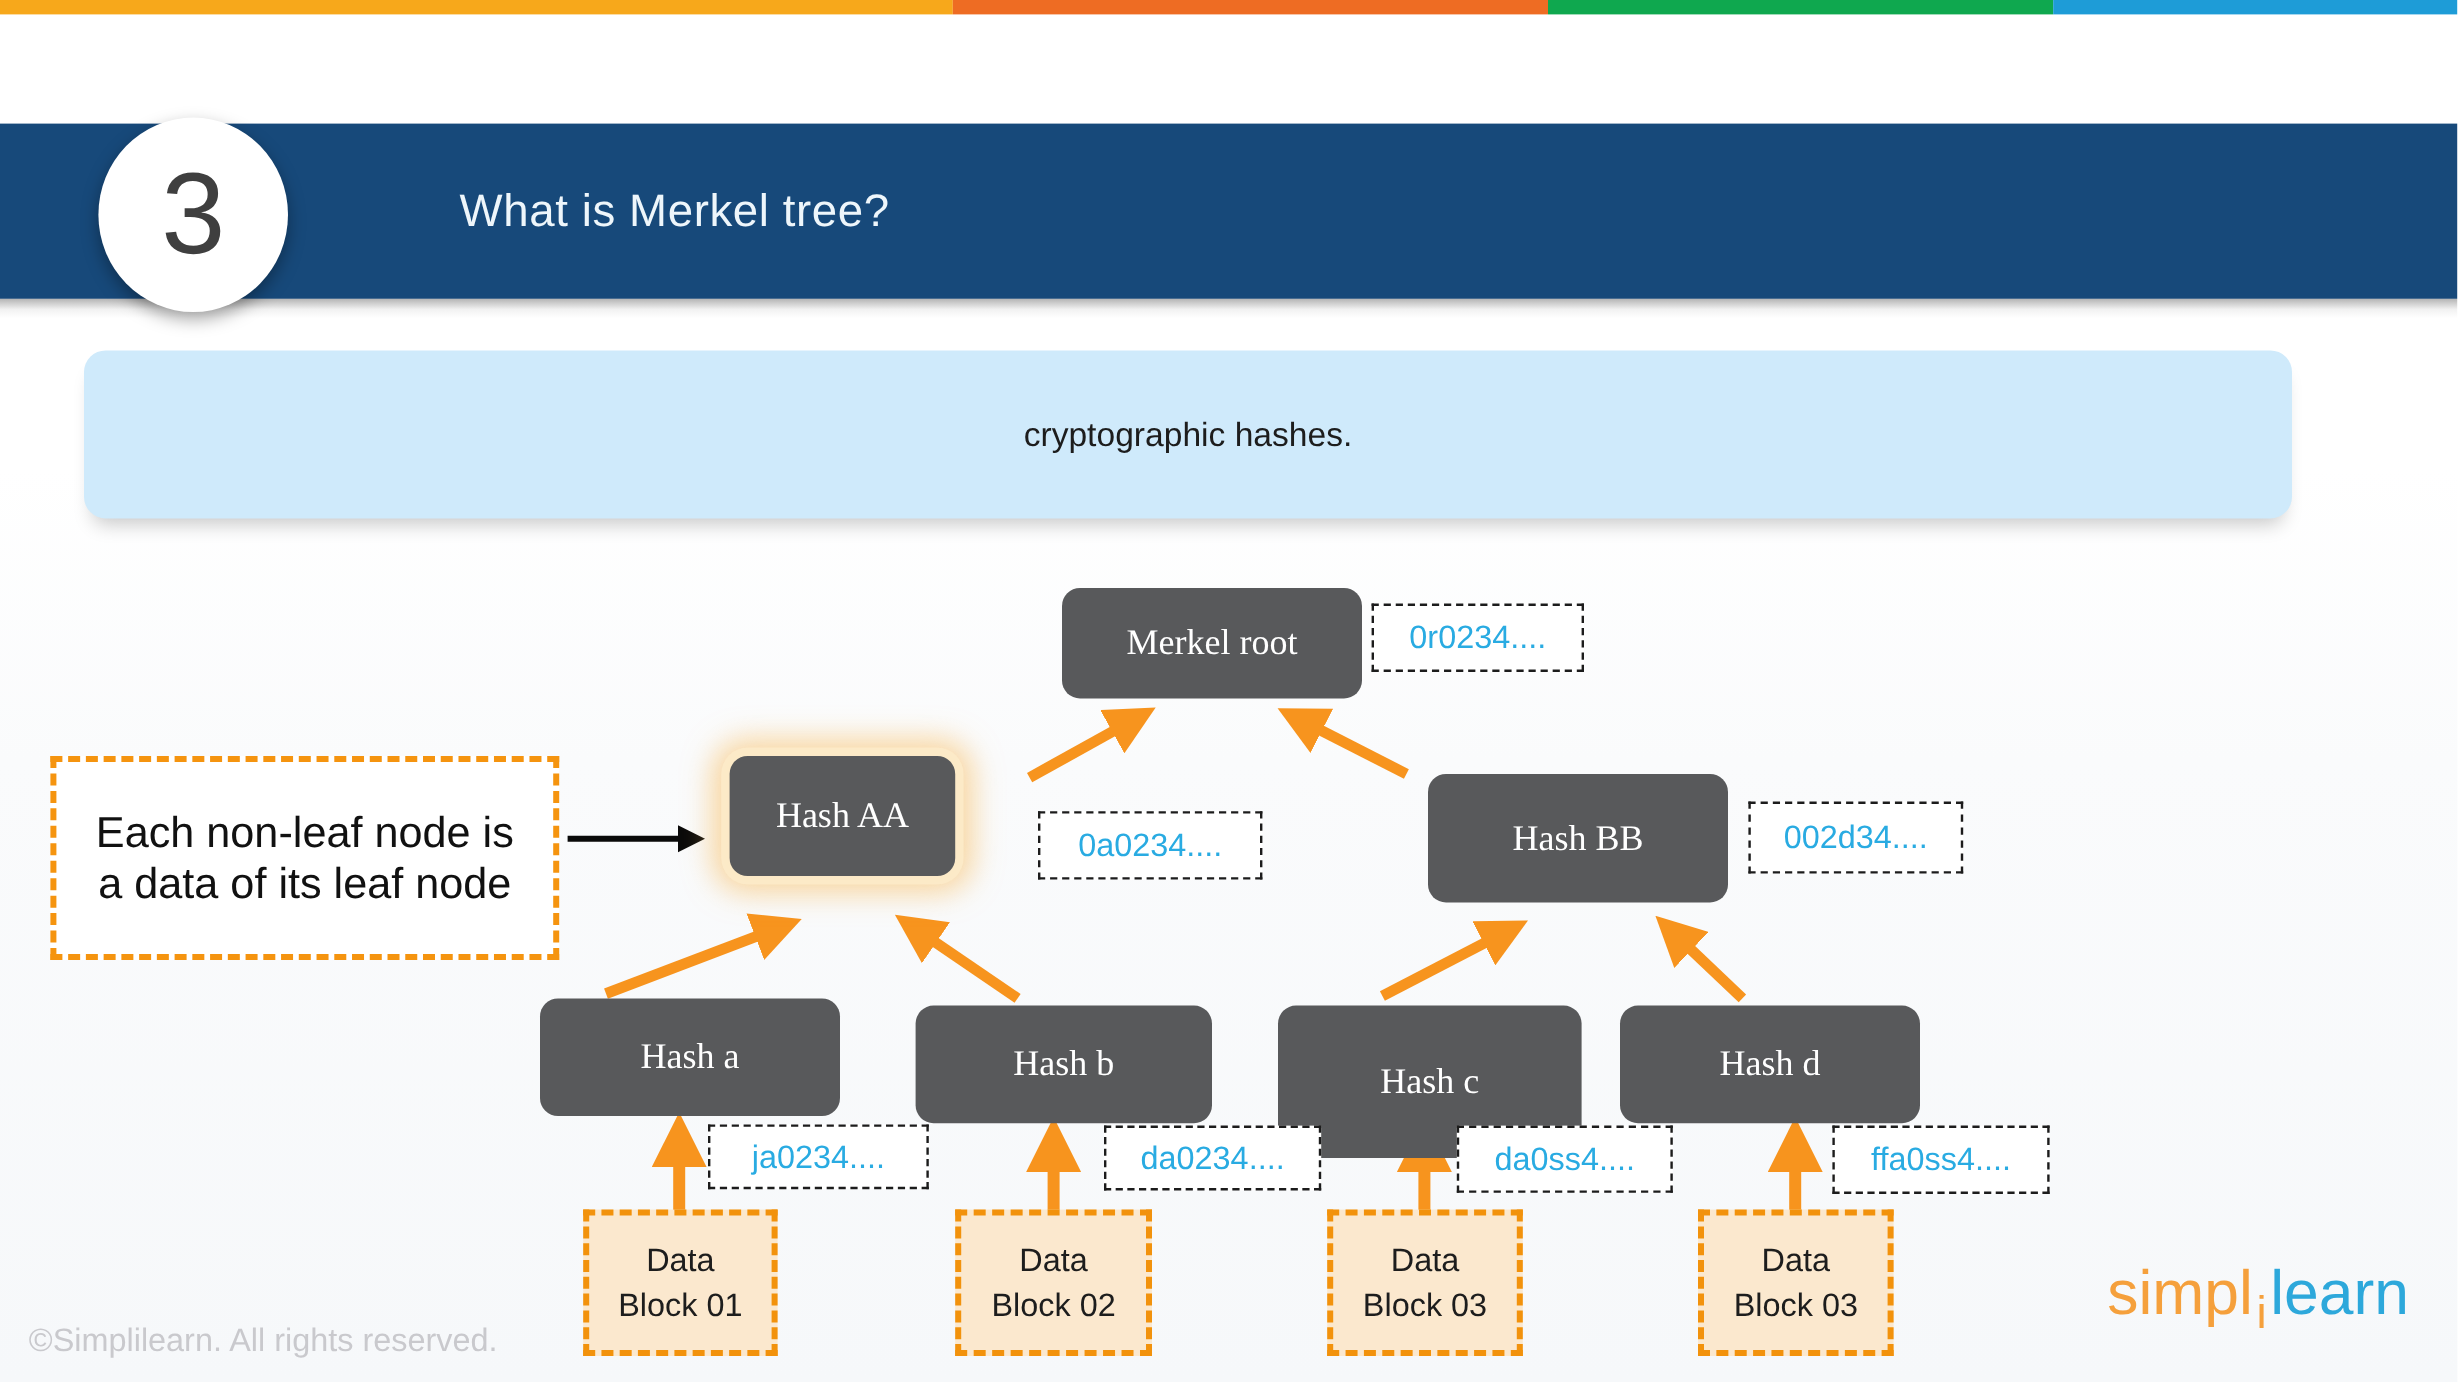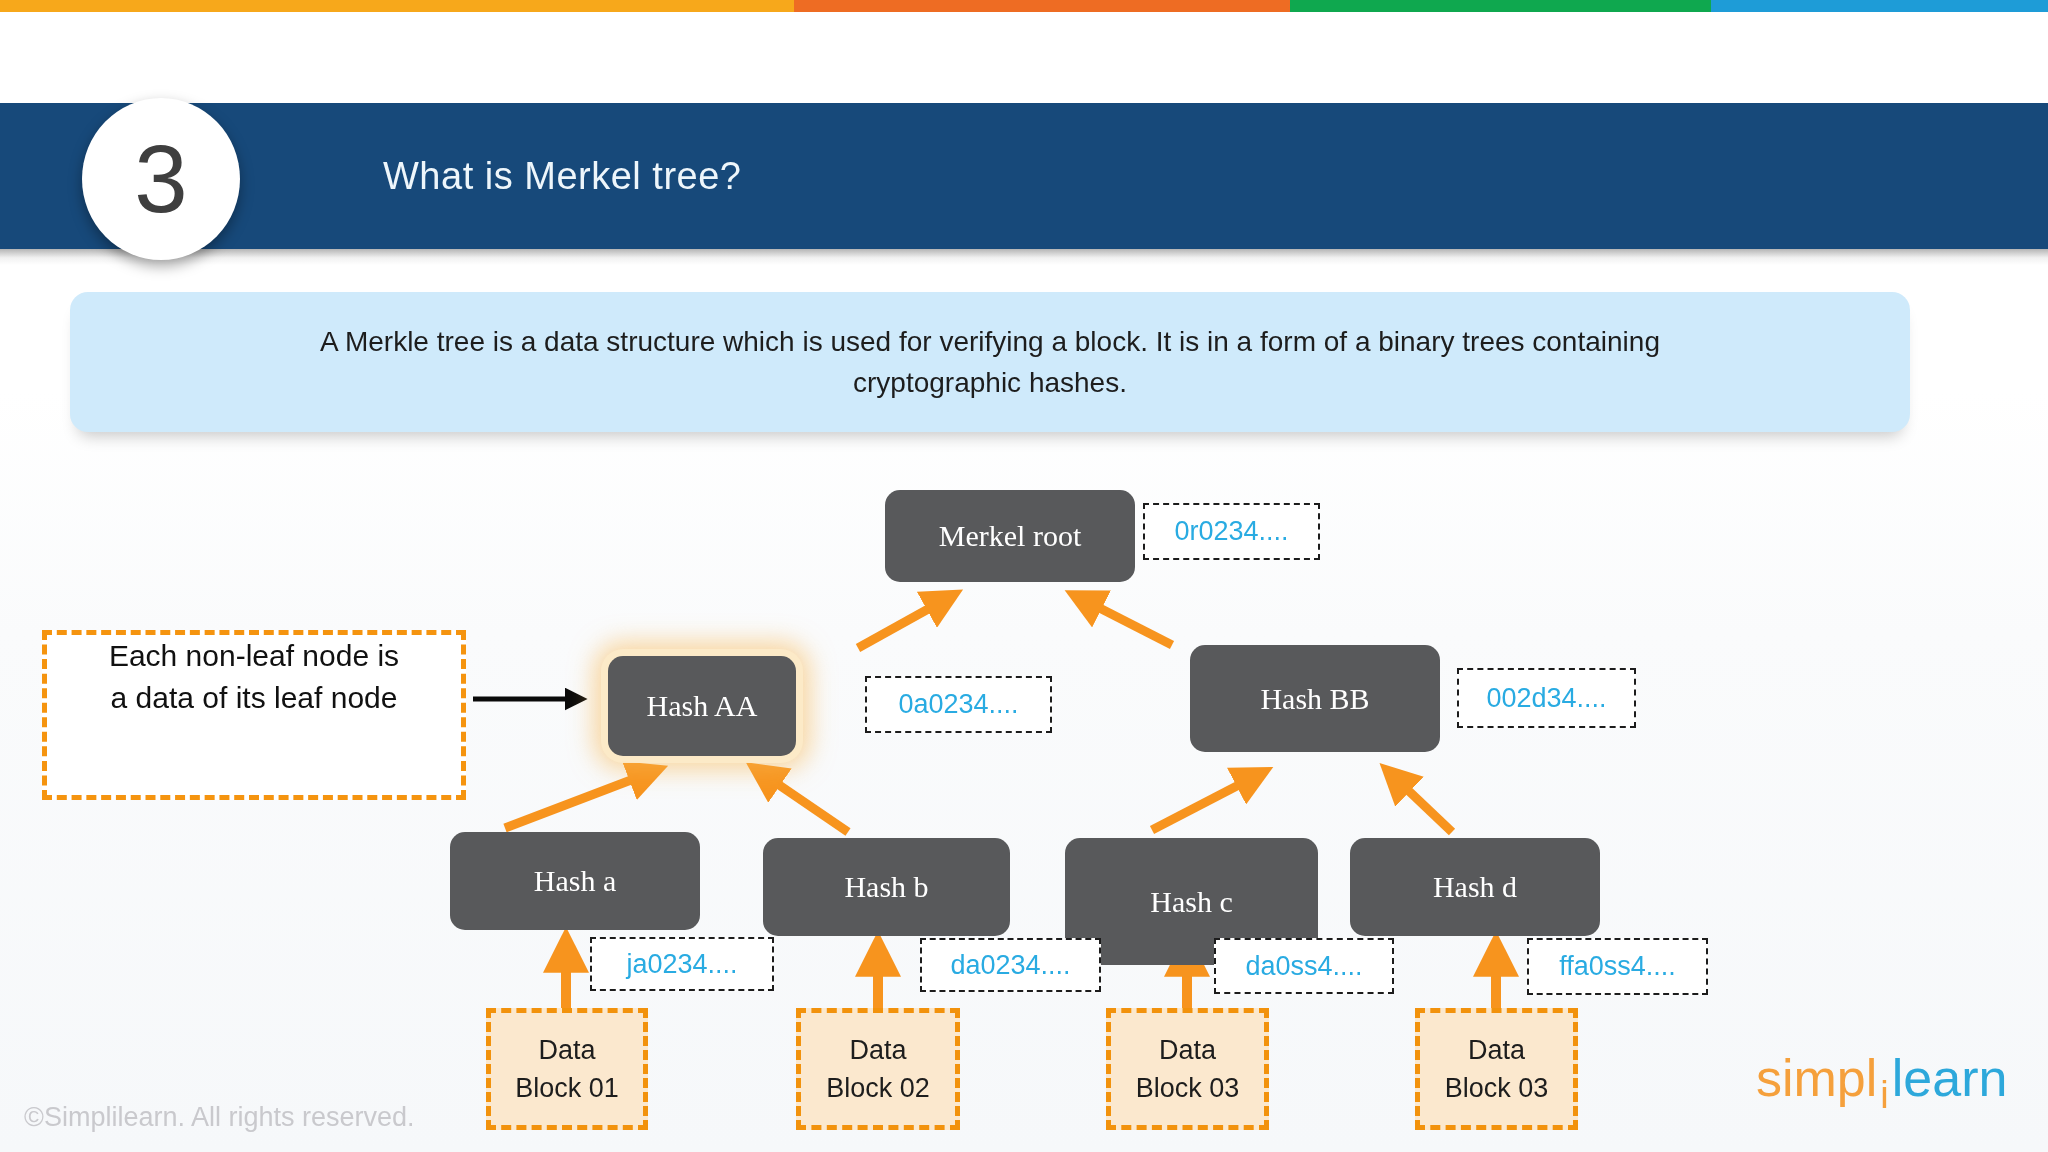--- a/index.html
+++ b/index.html
@@ -53,22 +53,22 @@
   
   .block{
     position:absolute;background:#FBE8CE;border:5px dashed #F2920C;
     display:flex;flex-direction:column;align-items:center;justify-content:center;
     color:#1d1d1d;font-size:27px;line-height:38px;text-align:center;
   }
   
   .callout{
     position:absolute;left:42px;top:630px;width:414px;height:160px;
     background:#ffffff;border:5px dashed #F5940F;
-    display:flex;flex-direction:column;align-items:center;
-    color:#111111;font-size:30px;line-height:42px;text-align:center;
+    display:flex;flex-direction:column;align-items:center;justify-content:center;
+    color:#111111;font-size:36px;line-height:42px;text-align:center;
   }
   .arrows{position:absolute;left:0;top:0;}
   
   .copyright{position:absolute;left:24px;top:1102px;color:#C9C9CD;font-size:27px;}
   .logo{position:absolute;left:1756px;top:1048px;font-size:52px;white-space:nowrap;}
   .logo .p1{color:#F5A03C;}
   .logo .p2{color:#F5A03C;font-size:38px;position:relative;top:12px;margin:0 3px;}
   .logo .p3{color:#2DA8DB;}
 </style>
 </head>
@@ -84,21 +84,20 @@
   </div>
 
   <div class="band"></div>
   <div class="band-shadow"></div>
   <div class="num-circle">
     <span>3</span>
   </div>
   <div class="band-title">What is Merkel tree?</div>
 
   <div class="desc">
-    <div>A Merkle tree is a data structure which is used for verifying a block. It is in a form of a binary trees containing</div>
     <div>cryptographic hashes.</div>
   </div>
 
   <svg class="arrows" width="2048" height="1152" viewBox="0 0 2048 1152">
     <defs>
       <marker id="oh" viewBox="0 0 12 12" refX="7" refY="6" markerWidth="4.6" markerHeight="4.6" orient="auto">
         <path d="M0,0 L12,6 L0,12 Z" fill="#F7941E"></path>
       </marker>
       <marker id="bh" viewBox="0 0 12 12" refX="7" refY="6" markerWidth="4.6" markerHeight="4.6" orient="auto">
         <path d="M0,0 L12,6 L0,12 Z" fill="#0a0a0a"></path>
@@ -123,21 +122,21 @@
 
   <div class="callout">
     <div>Each non-leaf node is</div>
     <div>a data of its leaf node</div>
   </div>
 
   <div class="node" style="left:885px;top:490px;width:250px;height:92px;">
     <span>Merkel root</span>
   </div>
 
-  <div class="node glow" style="left:608px;top:656px;width:188px;height:100px;">
+  <div class="node glow" style="left:608px;top:630px;width:188px;height:100px;">
     <span>Hash AA</span>
   </div>
 
   <div class="node" style="left:1190px;top:645px;width:250px;height:107px;">
     <span>Hash BB</span>
   </div>
 
   <div class="node" style="left:450px;top:832px;width:250px;height:98px;">
     <span>Hash a</span>
   </div>

